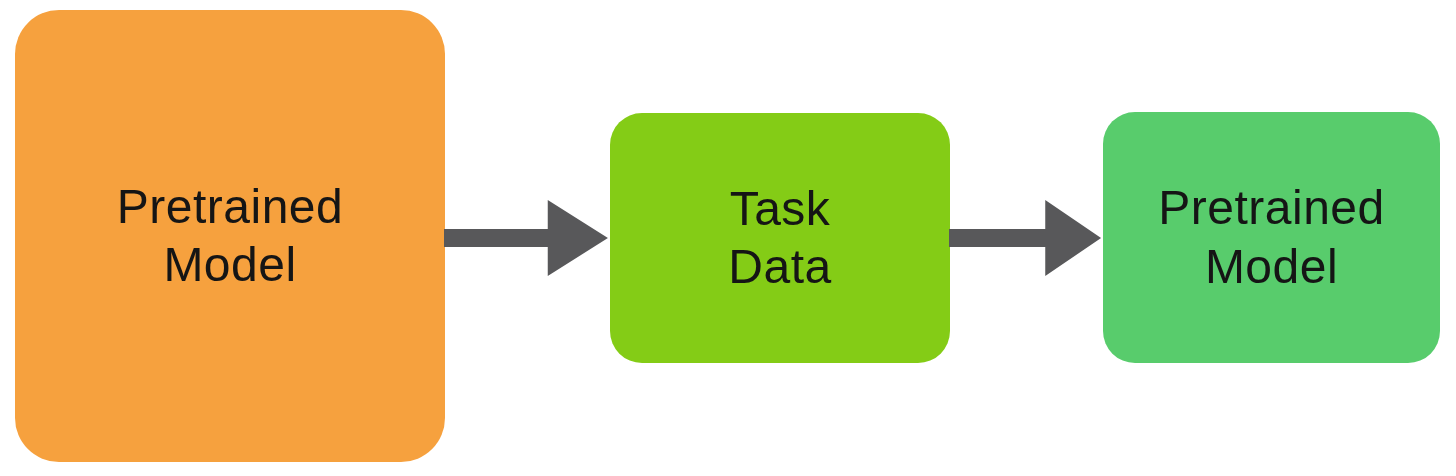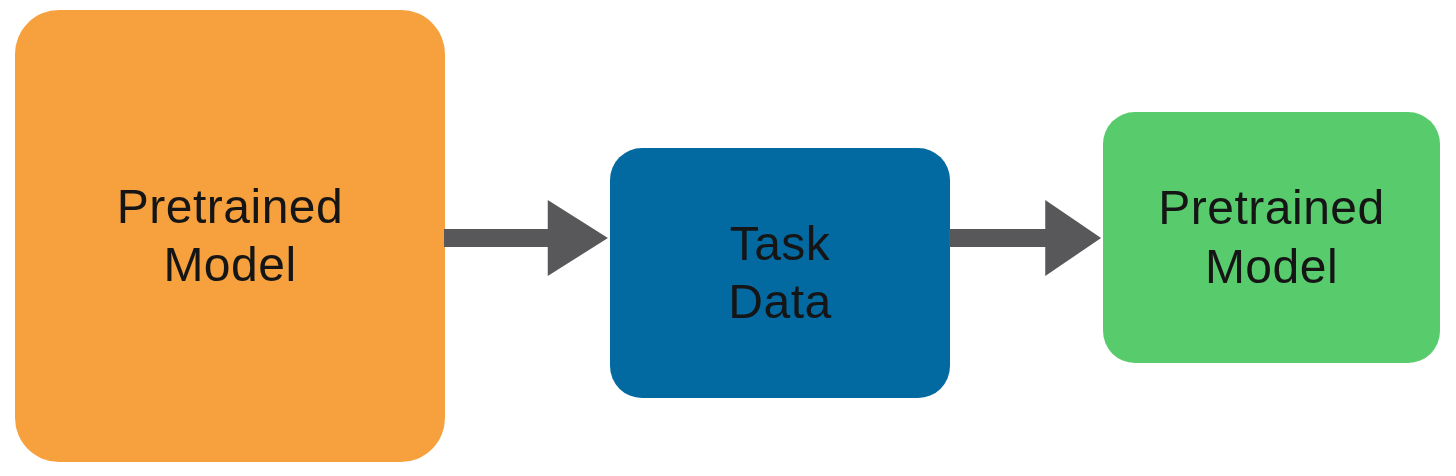--- a/index.html
+++ b/index.html
@@ -52,21 +52,21 @@
 
   <div class="node" id="node-pretrained" style="background-color: rgb(246, 161, 62);">
     <div class="node-label" style="color: rgb(21, 21, 21);">Pretrained
 Model</div>
   </div>
 
   <svg class="arrow" id="arrow-1" width="166" height="80" viewBox="0 0 160 80" preserveAspectRatio="none" role="img" aria-label="arrow from pretrained model to task data">
     <polygon points="0,31 100,31 100,2 158,40 100,78 100,49 0,49" fill="#58585a"></polygon>
   </svg>
 
-  <div class="node" id="node-task" style="background-color: #0369a1; margin-top: 35px;">
+  <div class="node" id="node-task" style="background-color: #84cc16;">
     <div class="node-label" style="color: rgb(21, 21, 21);">Task
 Data</div>
   </div>
 
   <svg class="arrow" id="arrow-2" width="154" height="80" viewBox="0 0 160 80" preserveAspectRatio="none" role="img" aria-label="arrow from task data to specialized model">
     <polygon points="0,31 100,31 100,2 158,40 100,78 100,49 0,49" fill="#58585a"></polygon>
   </svg>
 
   <div class="node" id="node-specialized" style="background-color: rgb(88, 204, 108);">
     <div class="node-label" style="color: rgb(21, 21, 21);">Pretrained

